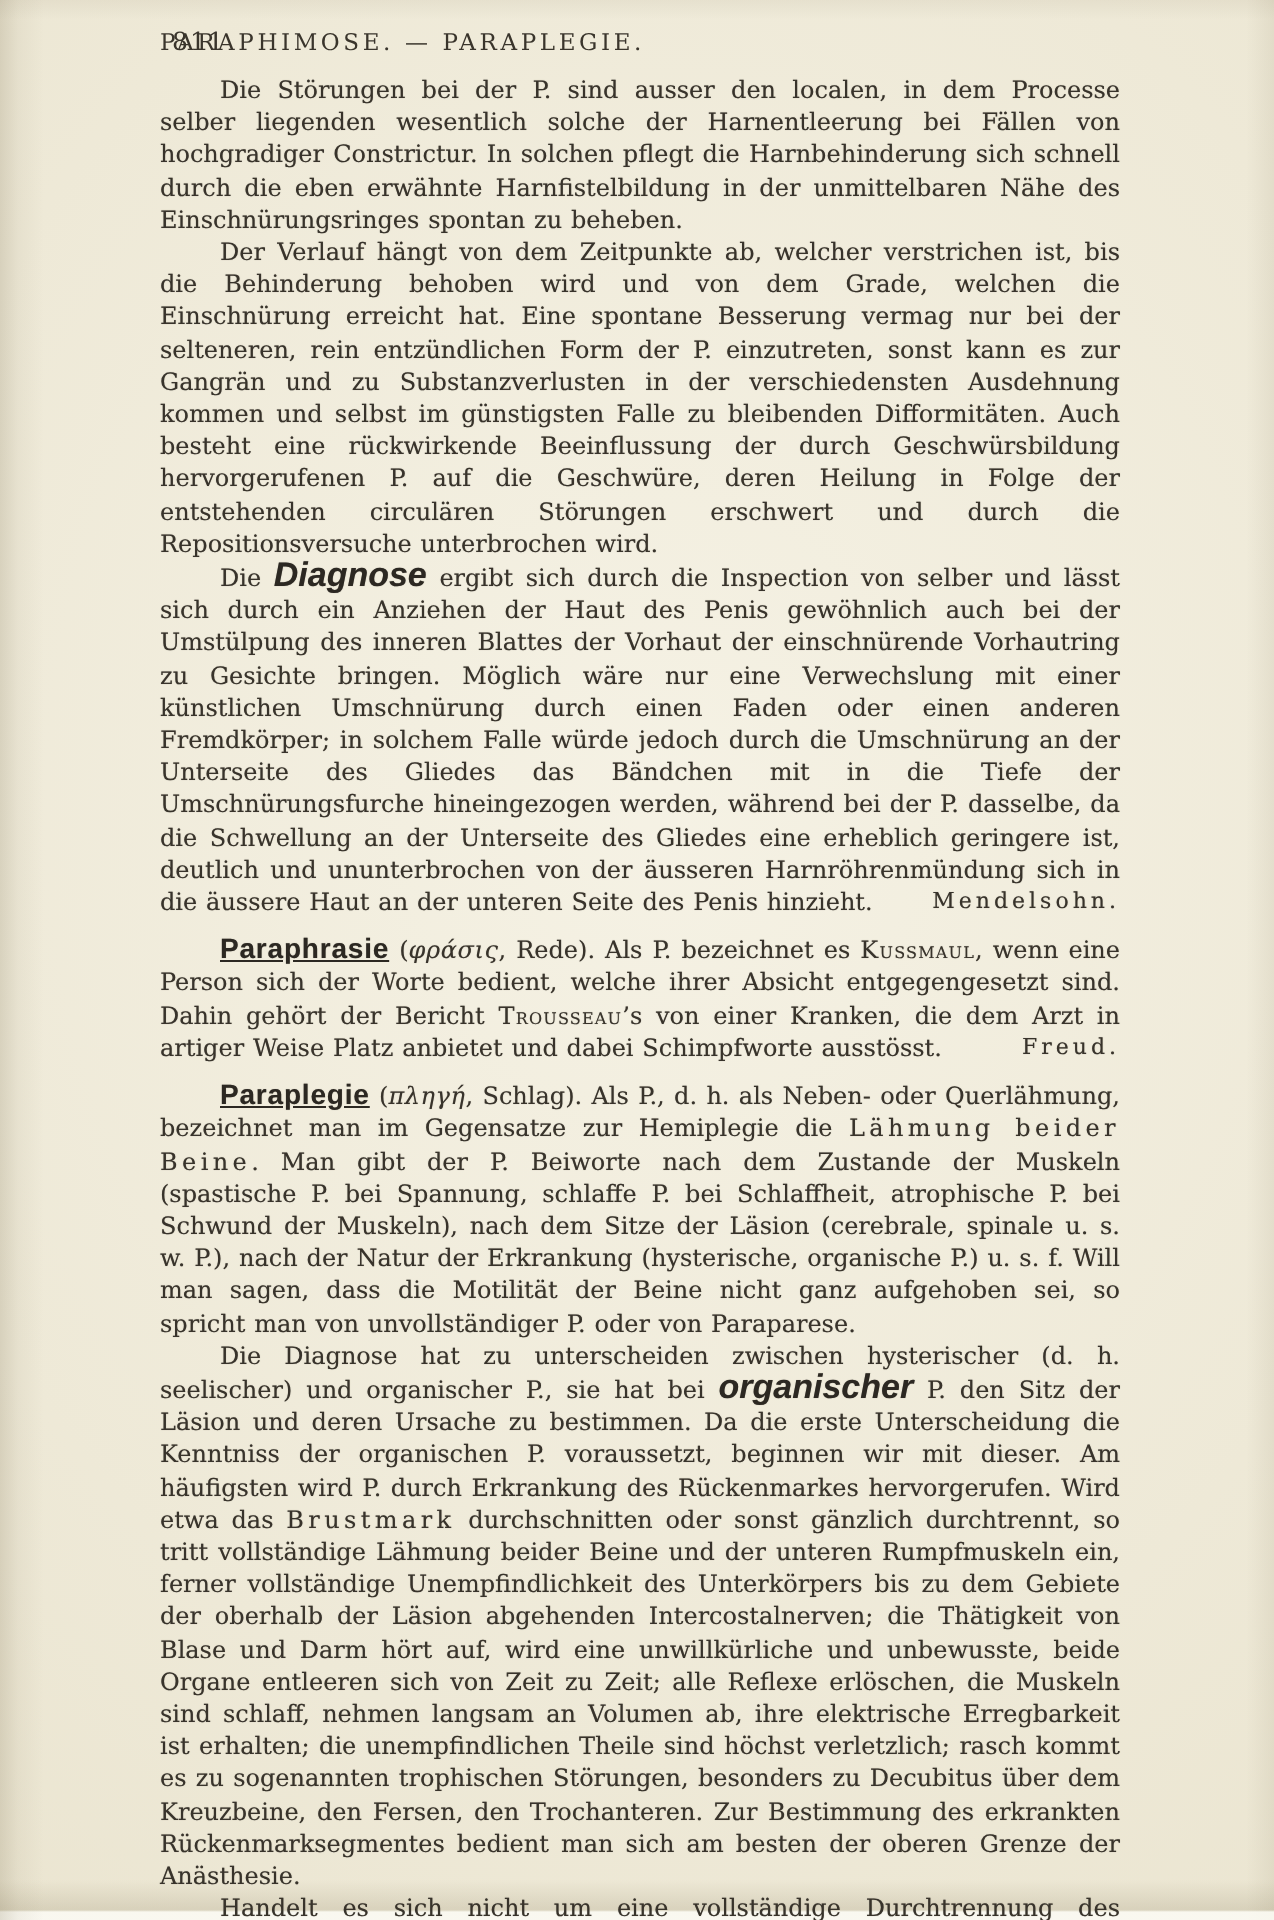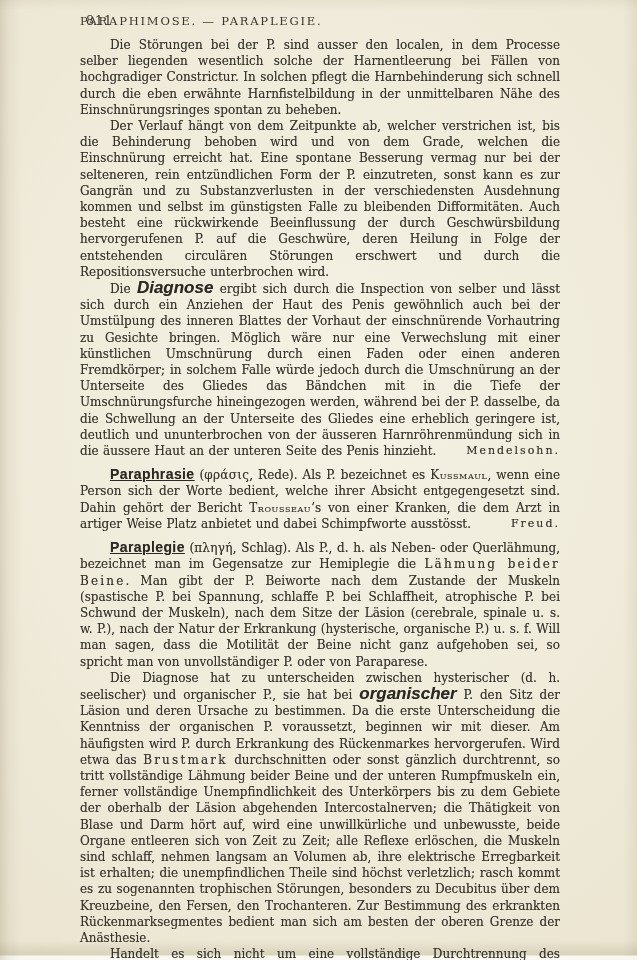--- a/index.html
+++ b/index.html
@@ -31,21 +31,21 @@
     text-align:justify;word-spacing:0.6px;
     text-shadow:0 0 0.4px rgba(56,51,43,0.5);
   }
   .para{margin:0;text-indent:30px;}
   .para.entry{margin-top:7px;}
   .t-n{}
   .t-hw{font-family:"Liberation Sans",sans-serif;font-weight:700;font-size:14px;letter-spacing:0.4px;color:#2c2822;text-decoration:underline;}
   .t-bi{font-family:"Liberation Sans",sans-serif;font-weight:700;font-style:italic;font-size:17px;color:#2c2822;}
   .t-sc{font-variant:small-caps;letter-spacing:0.6px;}
   .t-sp{letter-spacing:2.2px;}
-  .t-gr{letter-spacing:0.3px;}
+  .t-gr{font-style:italic;letter-spacing:0.3px;}
   .author{float:right;letter-spacing:2px;font-size:11px;text-indent:0;}
 </style>
 </head>
 <body>
 
 <div class="page">
   <span class="pagenum">811</span>
   <span class="running">PARAPHIMOSE. — PARAPLEGIE.</span>
   <div class="text-block">
       <p class="para"><span class="t-n">Die Störungen bei der P. sind ausser den localen, in dem Processe selber liegenden wesentlich solche der Harnentleerung bei Fällen von hochgradiger Constrictur. In solchen pflegt die Harnbehinderung sich schnell durch die eben erwähnte Harnfistelbildung in der unmittelbaren Nähe des Einschnürungsringes spontan zu beheben.</span></p>

